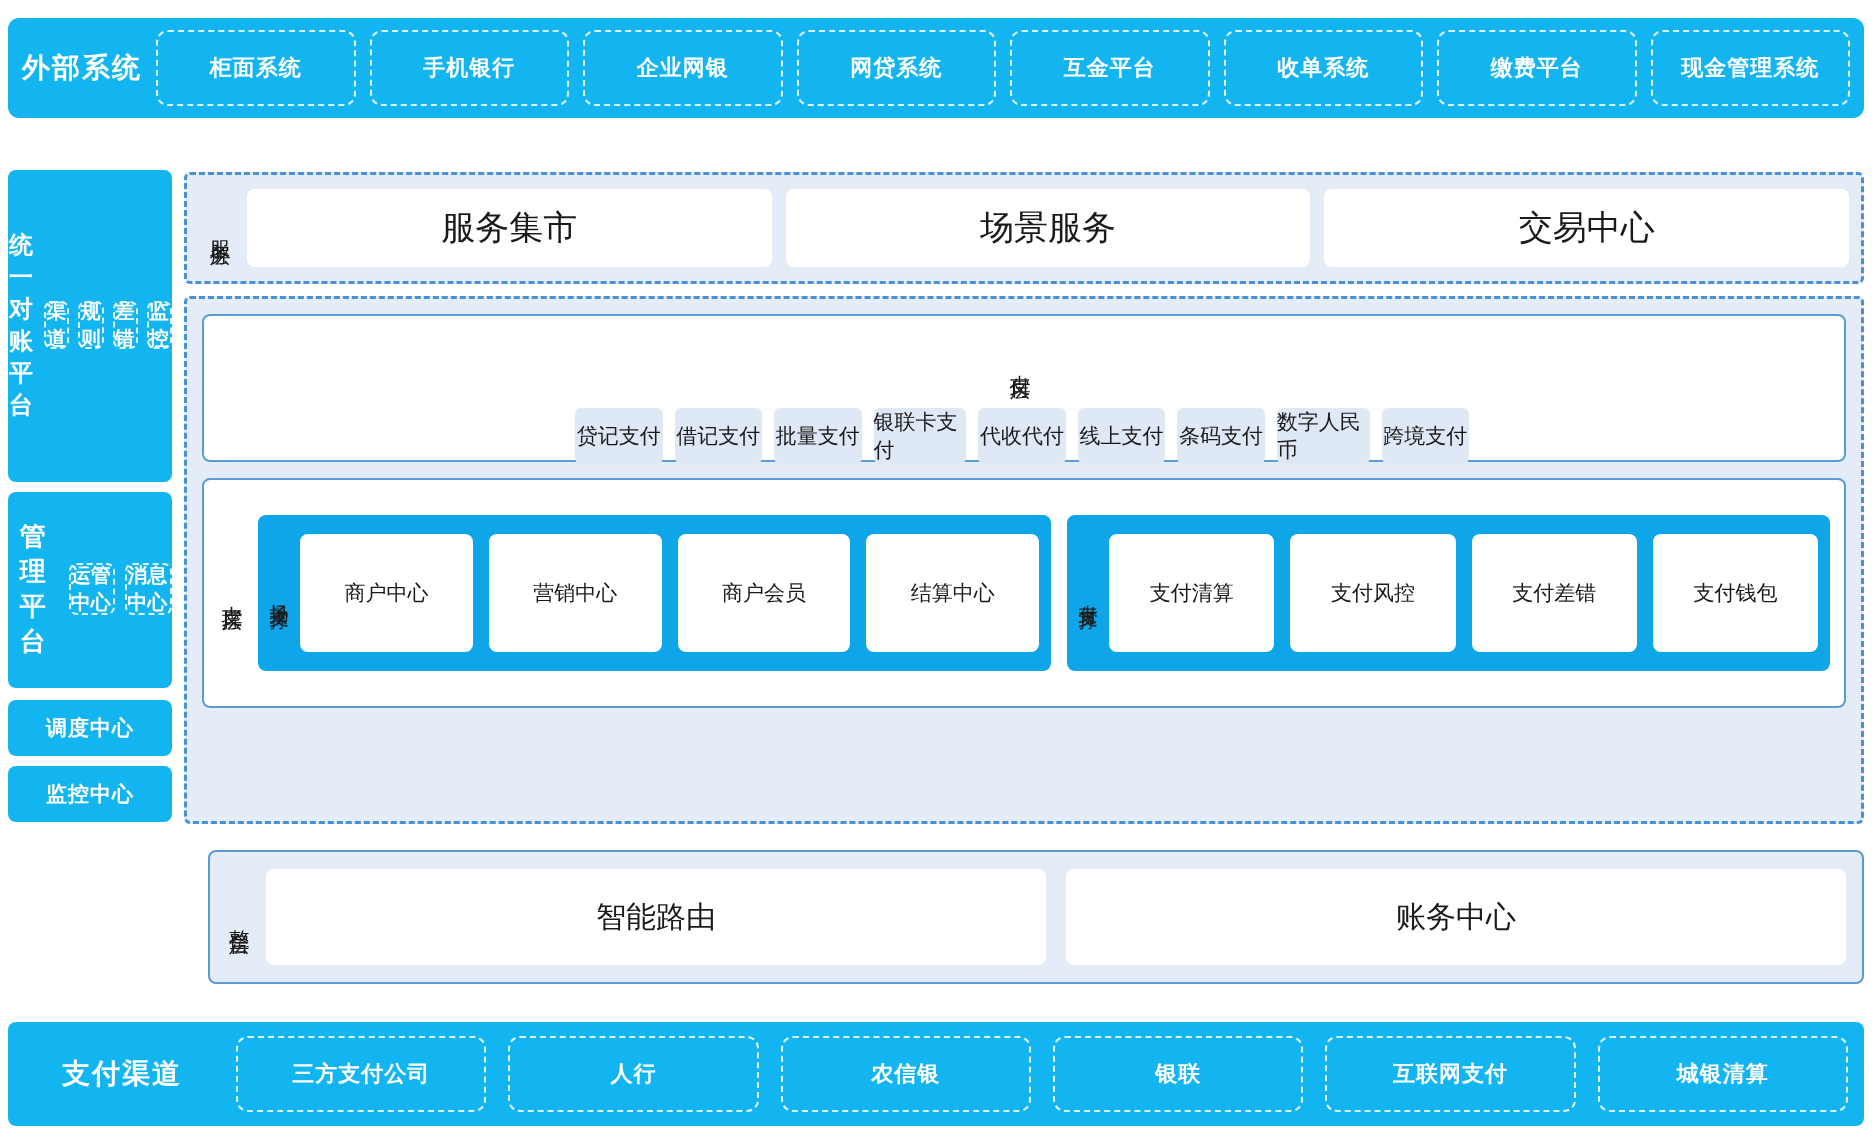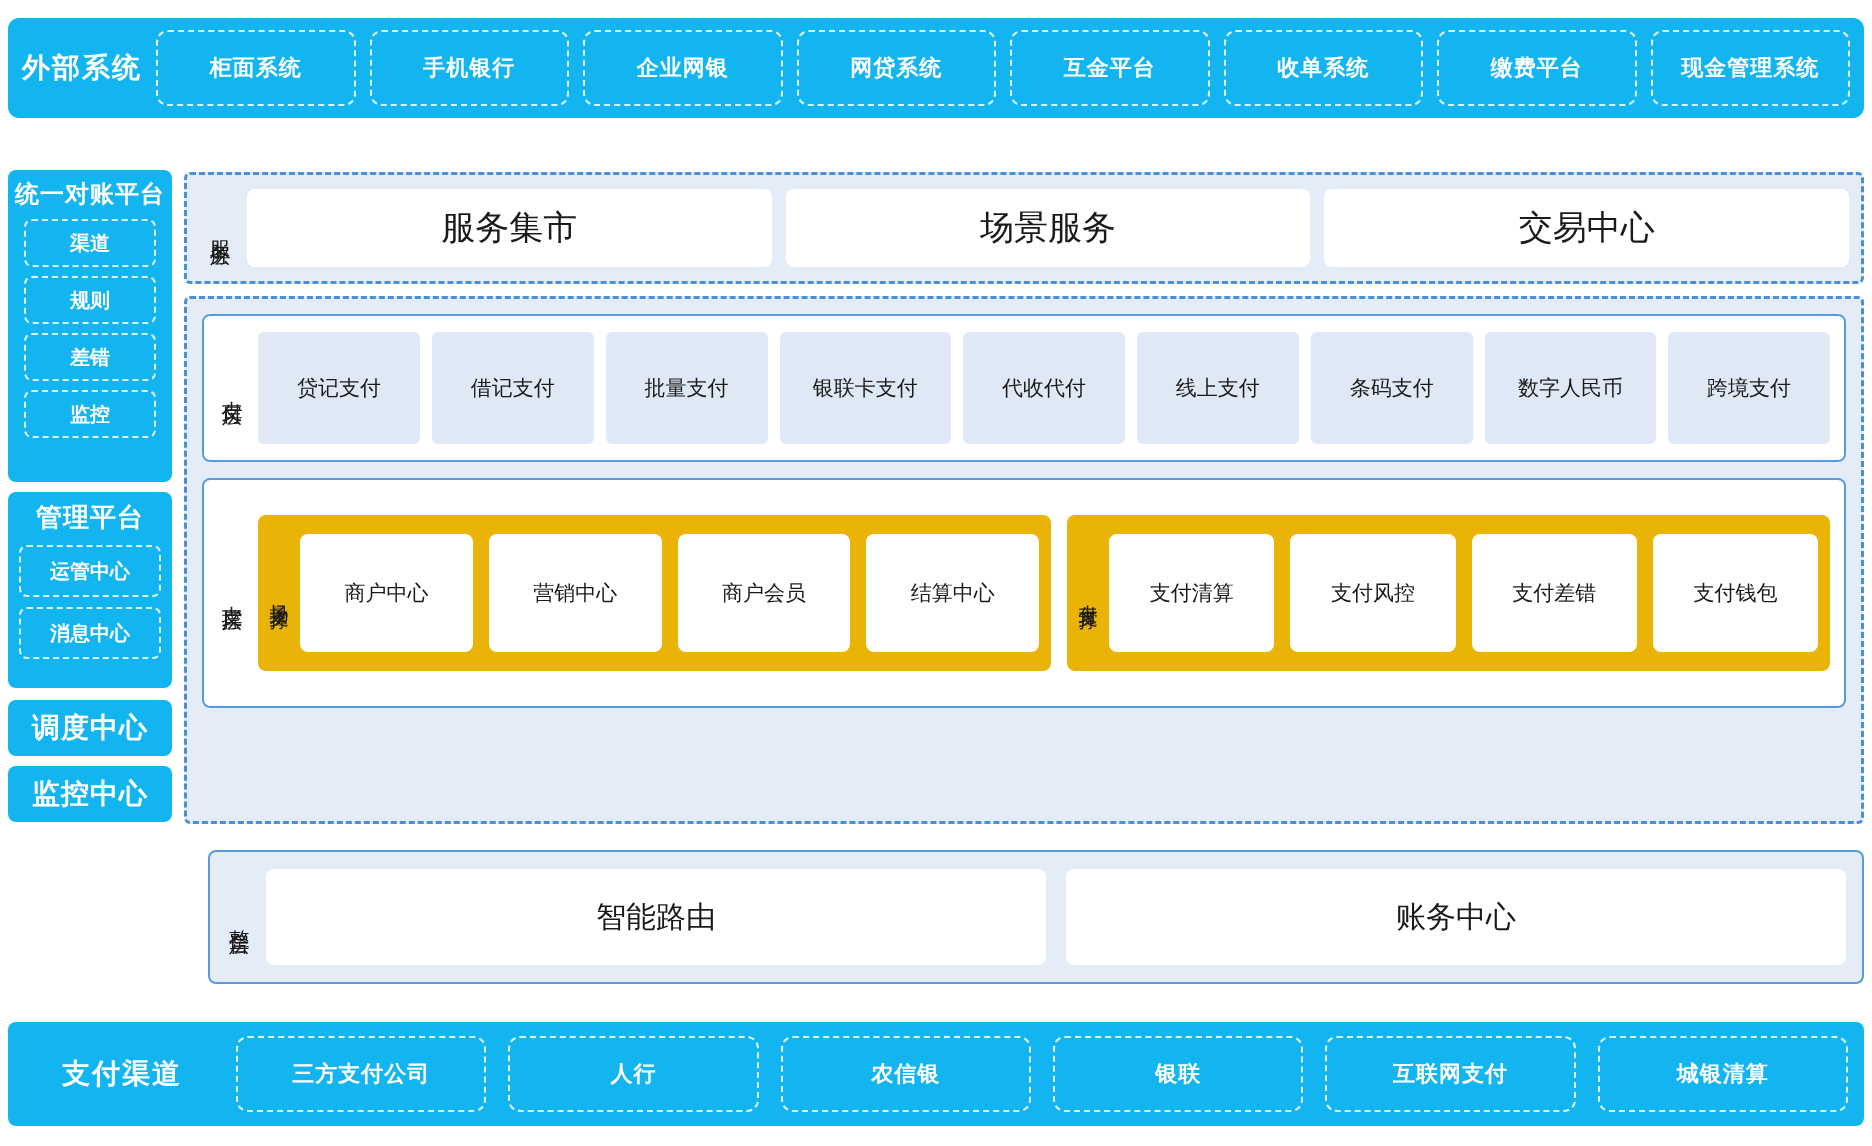--- a/index.html
+++ b/index.html
@@ -39,21 +39,21 @@
     justify-content: center;
     letter-spacing: 1px;
   }
 
   
   .side-card {
     position: absolute;
     background: #13b5f0;
     border-radius: 8px;
     display: flex;
-    flex-direction: column;
+    flex-direction: row;
     align-items: center;
   }
   .side-card-title {
     color: #ffffff;
     font-size: 24px;
     font-weight: bold;
     letter-spacing: 1px;
     width: 100%;
     text-align: center;
   }
@@ -66,21 +66,21 @@
     display: flex;
     align-items: center;
     justify-content: center;
     width: 132px;
   }
   .side-solo {
     position: absolute;
     background: #13b5f0;
     border-radius: 8px;
     color: #ffffff;
-    font-size: 28px;
+    font-size: 21px;
     font-weight: bold;
     display: flex;
     align-items: center;
     justify-content: center;
     letter-spacing: 1px;
   }
 
   
   .dash-group {
     position: absolute;
@@ -124,21 +124,21 @@
     background: #dfe8f5;
     border-radius: 6px;
     display: flex;
     align-items: center;
     justify-content: center;
     color: #1a1a1a;
     font-size: 21px;
   }
 
   .inner-wrap {
-    background: #eab308;
+    background: #0ea5e9;
     border-radius: 8px;
     display: flex;
     align-items: center;
     height: 100%;
   }
   .inner-wrap .white-card {
     font-size: 21px;
   }
 </style>
 </head>
@@ -181,21 +181,21 @@
     <div class="vlabel" style="width:42px; height:86px;">服务层</div>
     <div style="display:flex; flex:1 1 auto; gap:14px; height:78px; margin-left:6px;">
       <div class="white-card" style="flex:1; font-size:34px;">服务集市</div>
       <div class="white-card" style="flex:1; font-size:34px;">场景服务</div>
       <div class="white-card" style="flex:1; font-size:34px;">交易中心</div>
     </div>
   </div>
 
   <div class="dash-group" style="left:184px; top:296px; width:1680px; height:528px;"></div>
 
-  <div class="solid-panel" style="left:202px; top:314px; width:1644px; height:148px; padding:0 14px 0 6px;">
+  <div class="solid-panel" style="left:202px; top:314px; width:1644px; height:148px; padding:0 14px 0 6px;flex-direction:column;">
     <div class="vlabel" style="width:44px; height:92px;">支付层</div>
     <div style="display:flex; flex:1 1 auto; gap:12px; height:112px; margin-left:4px;">
       <div class="blue-tile" style="flex:1;">贷记支付</div>
       <div class="blue-tile" style="flex:1;">借记支付</div>
       <div class="blue-tile" style="flex:1;">批量支付</div>
       <div class="blue-tile" style="flex:1.06;">银联卡支付</div>
       <div class="blue-tile" style="flex:1;">代收代付</div>
       <div class="blue-tile" style="flex:1;">线上支付</div>
       <div class="blue-tile" style="flex:1;">条码支付</div>
       <div class="blue-tile" style="flex:1.06;">数字人民币</div>

